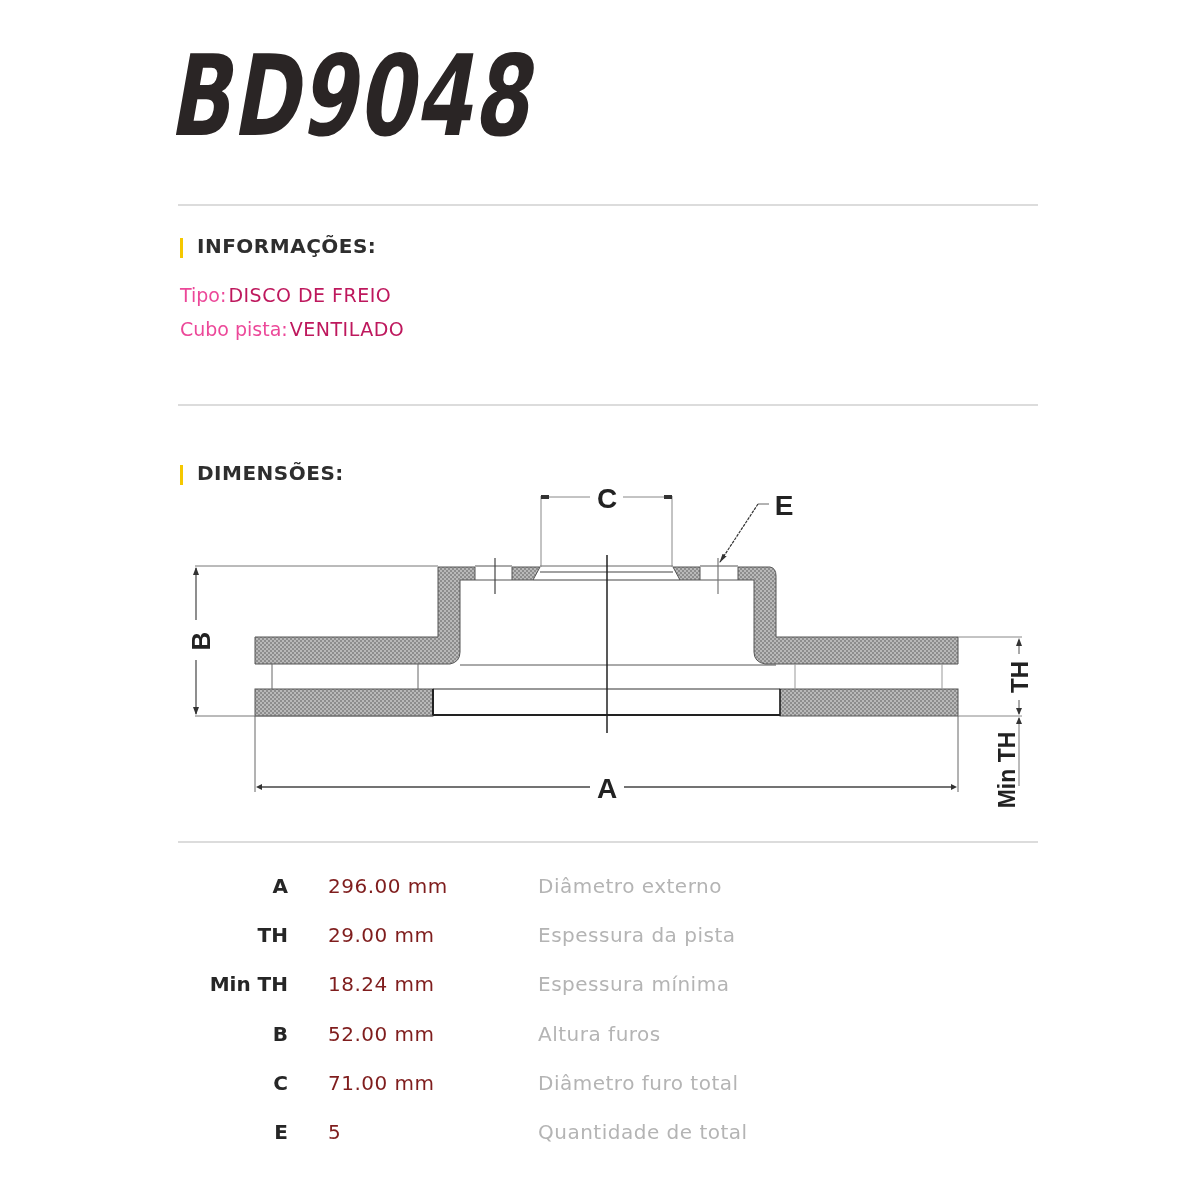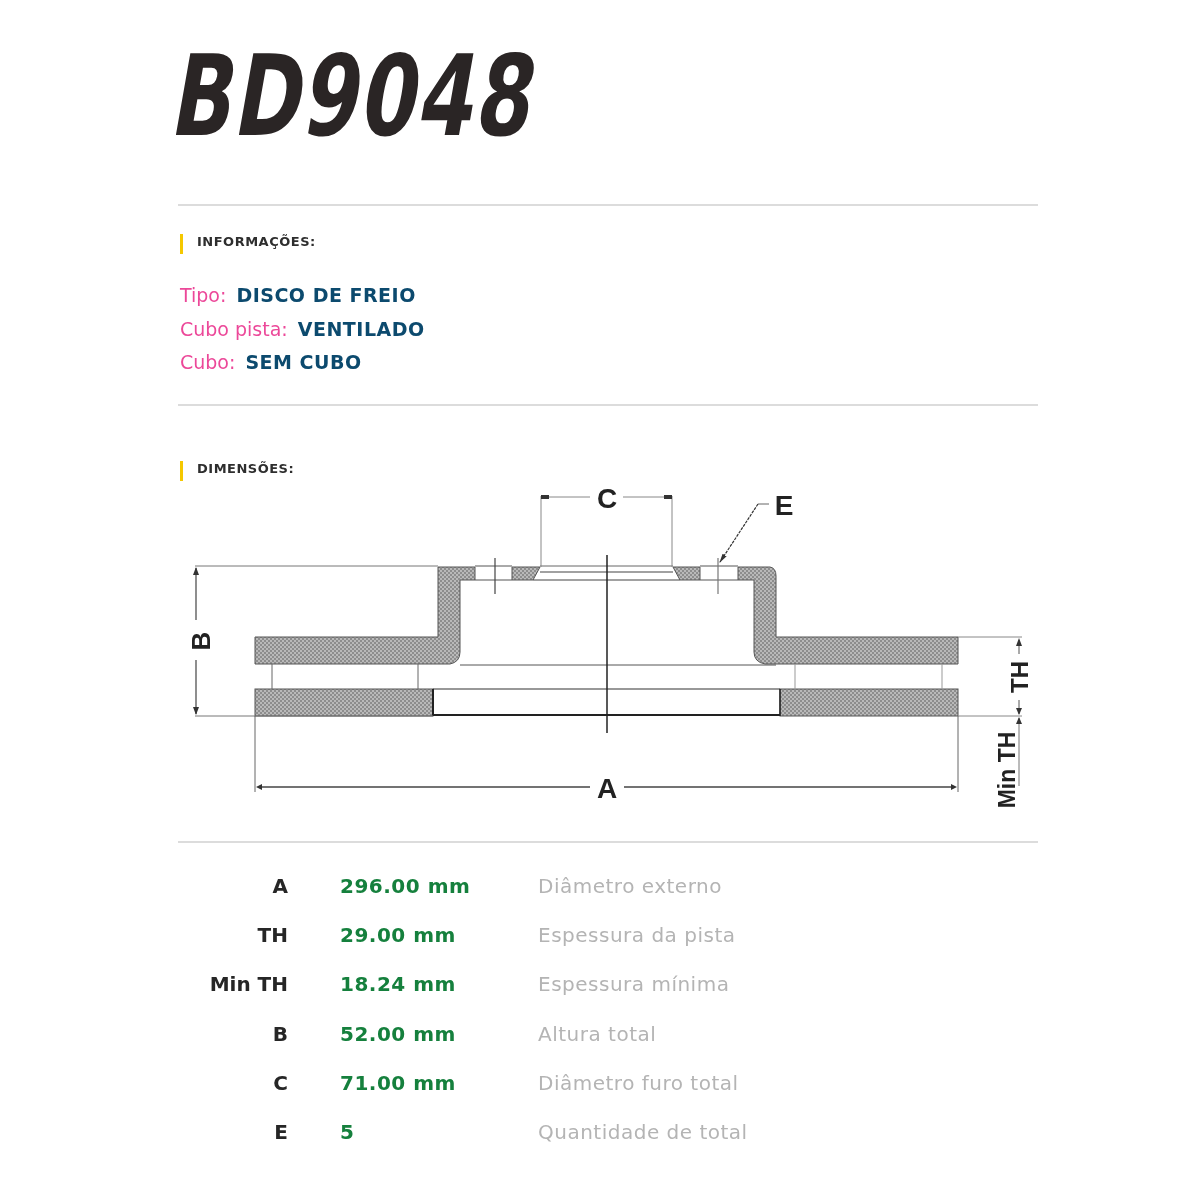--- a/index.html
+++ b/index.html
@@ -14,64 +14,61 @@
       transform: skewX(-10deg) scaleX(0.72);
       transform-origin: left top;
     }
 
     .separator {
       position: absolute; left: 178px; width: 860px; height: 2px; background: #dcdcdc;
     }
 
     .section-title {
       position: absolute; left: 180px;
-      font-size: 13px; font-weight: bold; color: #2e2e2e; letter-spacing: 0.5px;
-      display: flex; align-items: flex-start;
+      font-size: 20px; font-weight: bold; color: #2e2e2e; letter-spacing: 0.5px;
+      display: flex; align-items: flex-end;
     }
     .section-title .accent {
       display: inline-block; width: 3px; height: 20px; background: #f5c800;
       margin-right: 14px;
     }
 
     .info-list { position: absolute; left: 180px; top: 281px; }
     .info-row { font-size: 19px; height: 33.5px; line-height: 28px; white-space: nowrap; }
     .info-row .lbl { color: #ec4899; }
-    .info-row .val { color: #0c4a6e; font-weight: bold; margin-left: 10px; letter-spacing: 0.5px; }
+    .info-row .val { color: #be185d; font-weight: normal; margin-left: 2px; letter-spacing: 0.5px; }
 
     .diagram { position: absolute; left: 0; top: 0; width: 1200px; height: 1200px; pointer-events: none; }
     .diagram * { pointer-events: auto; }
 
     .spec-table { position: absolute; left: 180px; top: 874px; }
     .spec-row { position: relative; height: 49.2px; font-size: 20px; }
     .spec-row .key { position: absolute; right: 912px; width: 120px; text-align: right; font-weight: bold; color: #262626; white-space: nowrap; left: auto; }
     .spec-row .key { left: 0; width: 108px; }
-    .spec-row .value { position: absolute; left: 160px; font-weight: bold; color: #15803d; white-space: nowrap; letter-spacing: 0.5px; }
+    .spec-row .value { position: absolute; left: 148px; font-weight: normal; color: #7f1d1d; white-space: nowrap; letter-spacing: 0.5px; }
     .spec-row .desc { position: absolute; left: 358px; color: #b4b4b4; white-space: nowrap; letter-spacing: 0.5px; }
   </style>
 </head>
 <body>
 
 <div class="product-code">BD9048</div>
 
 <div class="separator" style="top:204px"></div>
 
 <div class="section-title" style="top:234px">
   <span class="accent"></span>
   <span>INFORMAÇÕES:</span>
 </div>
 
 <div class="info-list">
   <div class="info-row">
     <span class="lbl">Tipo:</span><span class="val">DISCO DE FREIO</span>
   </div>
   <div class="info-row">
     <span class="lbl">Cubo pista:</span><span class="val">VENTILADO</span>
-  </div>
-  <div class="info-row">
-    <span class="lbl">Cubo:</span><span class="val">SEM CUBO</span>
   </div>
 </div>
 
 <div class="separator" style="top:404px"></div>
 
 <div class="section-title" style="top:461px">
   <span class="accent"></span>
   <span>DIMENSÕES:</span>
 </div>
 
@@ -189,21 +186,21 @@
     <span class="desc">Espessura da pista</span>
   </div>
   <div class="spec-row">
     <span class="key">Min TH</span>
     <span class="value">18.24 mm</span>
     <span class="desc">Espessura mínima</span>
   </div>
   <div class="spec-row">
     <span class="key">B</span>
     <span class="value">52.00 mm</span>
-    <span class="desc">Altura total</span>
+    <span class="desc">Altura furos</span>
   </div>
   <div class="spec-row">
     <span class="key">C</span>
     <span class="value">71.00 mm</span>
     <span class="desc">Diâmetro furo total</span>
   </div>
   <div class="spec-row">
     <span class="key">E</span>
     <span class="value">5</span>
     <span class="desc">Quantidade de total</span>

